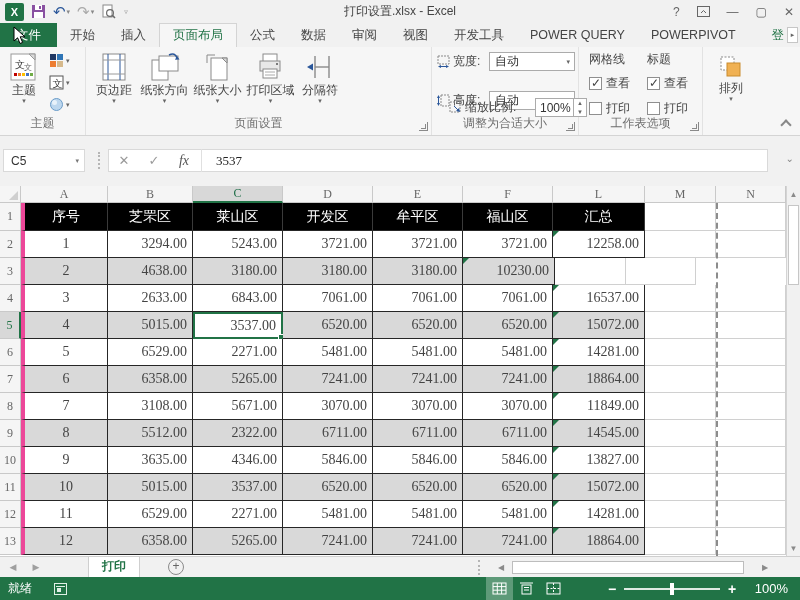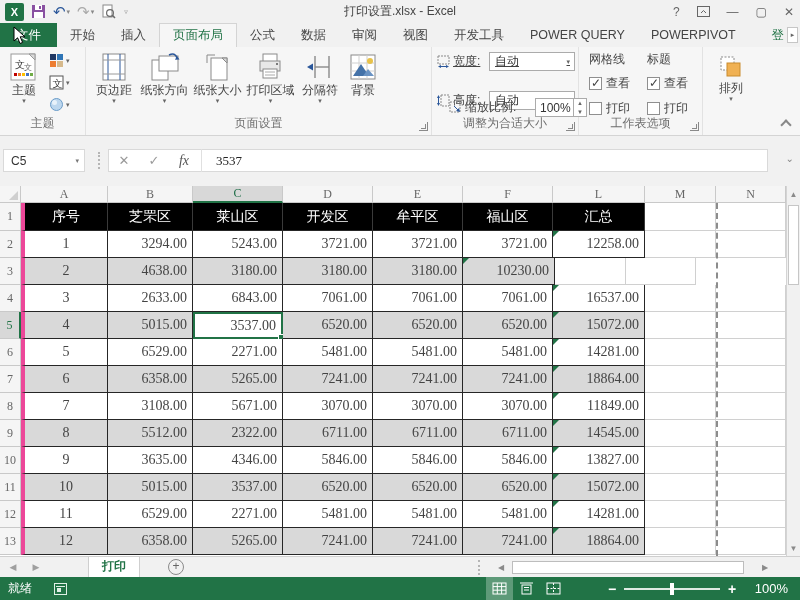--- a/index.html
+++ b/index.html
@@ -285,40 +285,27 @@
       <div class="bigbtn" style="width:46px;">
         <svg class="ic" width="30" height="30" viewBox="0 0 30 30">
             <line x1="10" y1="4" x2="10" y2="26" stroke="#8a8a8a" stroke-width="1.4"></line>
             <line x1="24" y1="4" x2="24" y2="26" stroke="#8a8a8a" stroke-width="1.4"></line>
             <line x1="10" y1="15" x2="24" y2="15" stroke="#8a8a8a" stroke-width="1.4"></line>
             <polygon points="2,15 8,11.5 8,18.5" fill="#2b579a"></polygon>
           </svg>
         <span class="blabel">分隔符</span>
           <span class="dd">▾</span>
       </div>
-      <div class="bigbtn" style="width:40px;">
-        <svg class="ic" width="28" height="30" viewBox="0 0 28 30">
-            <rect x="2" y="3" width="24" height="24" fill="#fff" stroke="#8a8a8a"></rect>
-            <line x1="10" y1="3" x2="10" y2="27" stroke="#d0d0d0"></line>
-            <line x1="18" y1="3" x2="18" y2="27" stroke="#d0d0d0"></line>
-            <line x1="2" y1="11" x2="26" y2="11" stroke="#d0d0d0"></line>
-            <line x1="2" y1="19" x2="26" y2="19" stroke="#d0d0d0"></line>
-            <polygon points="4,24 12,12 20,24" fill="#4472a8"></polygon>
-            <polygon points="14,24 19,17 25,24" fill="#6a93c3"></polygon>
-            <circle cx="21" cy="9" r="3" fill="#e8c24a"></circle>
-          </svg>
-        <span class="blabel">背景</span>
-      </div>
     </div>
     <div class="glabel">页面设置</div>
     <div class="dlauncher"></div>
   </div>
 
   <div class="rgroup" style="left:432px;width:147px;">
-    <div class="stf-row" style="left:5px;top:5px;width:138px;text-decoration:underline;">
+    <div class="stf-row" style="left:5px;top:5px;width:138px;">
       <svg class="ic" width="13" height="13" viewBox="0 0 13 13">
           <rect x="1" y="1" width="11" height="8" fill="none" stroke="#8a8a8a" stroke-dasharray="2 1"></rect>
           <line x1="2" y1="11.5" x2="11" y2="11.5" stroke="#2b579a"></line>
           <polygon points="1,11.5 4,10 4,13" fill="#2b579a"></polygon>
           <polygon points="12,11.5 9,10 9,13" fill="#2b579a"></polygon>
         </svg>
       <span class="lab">宽度:</span>
       <span class="combo">
           <span>自动</span>
           <span class="dd">▾</span>

